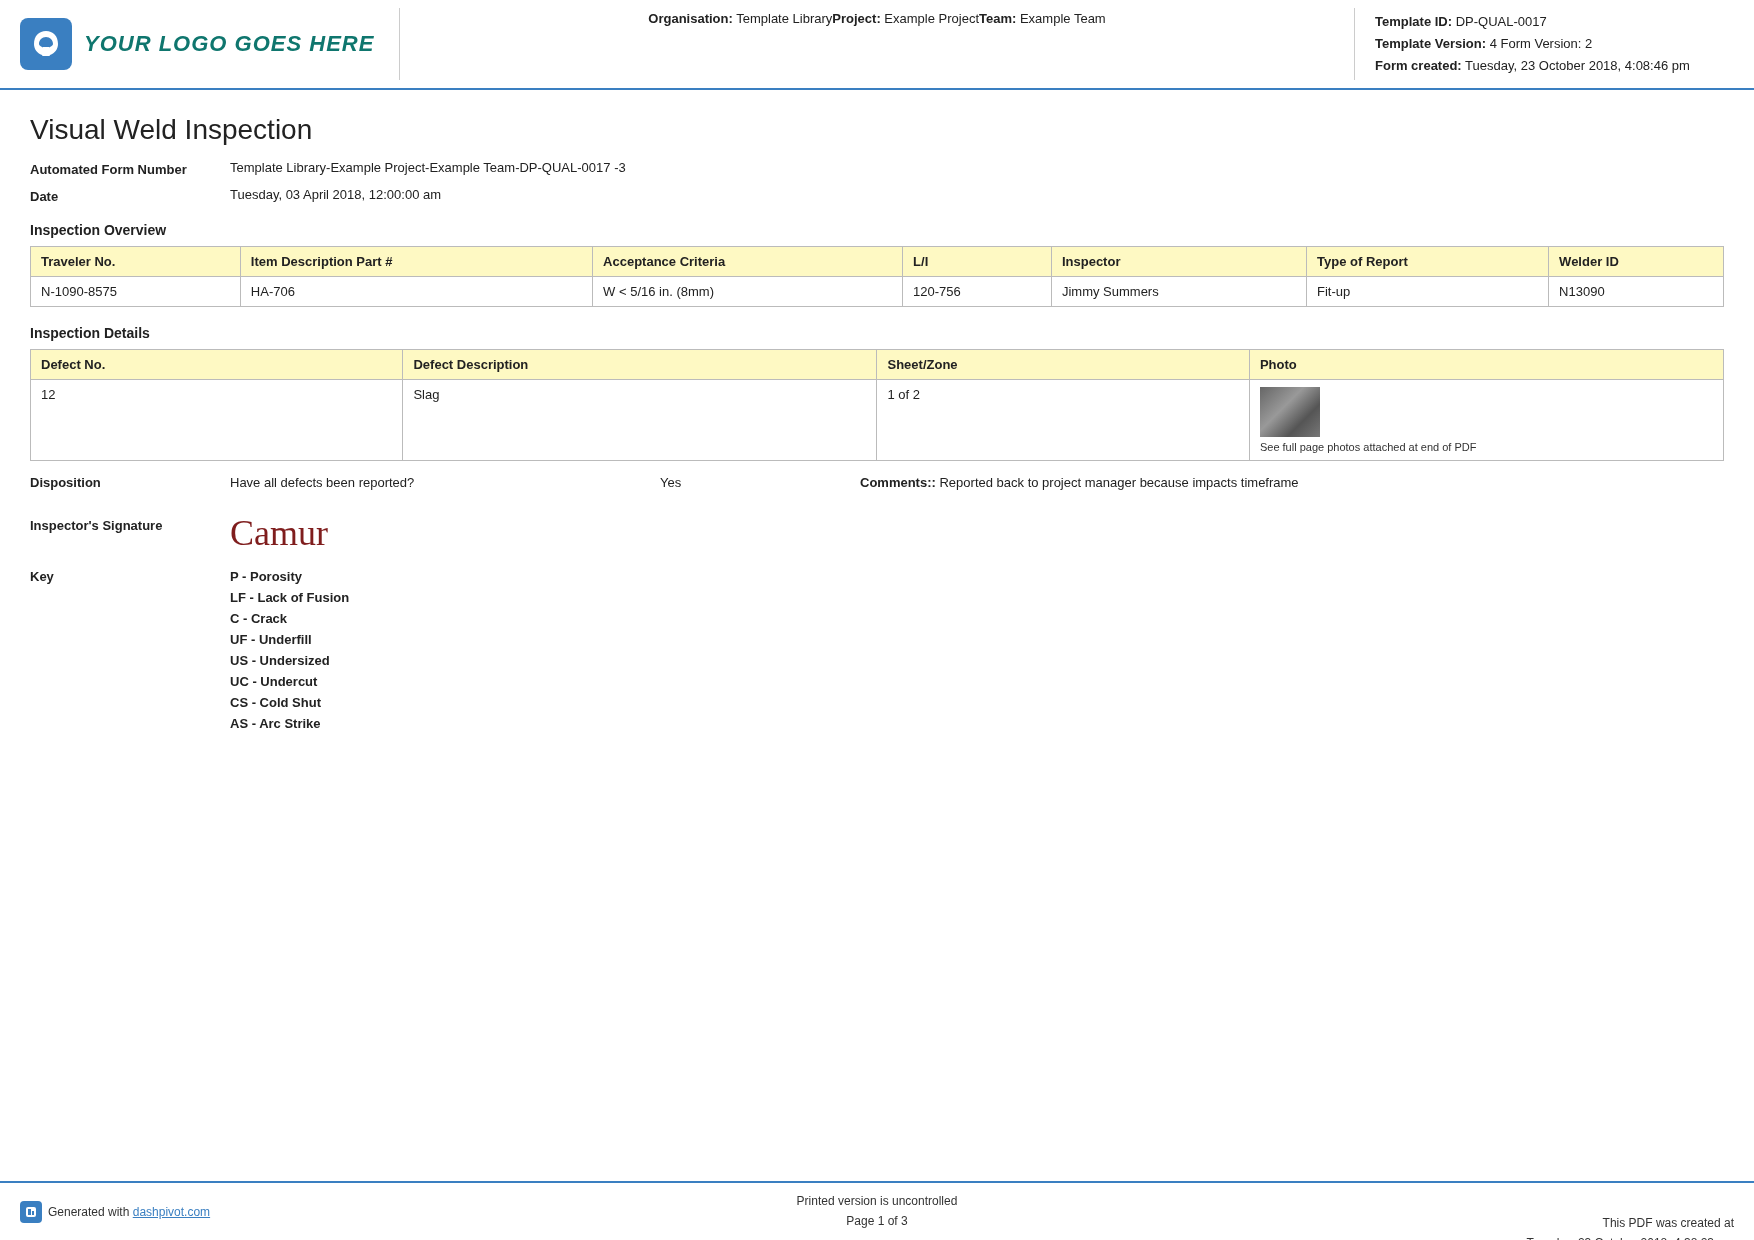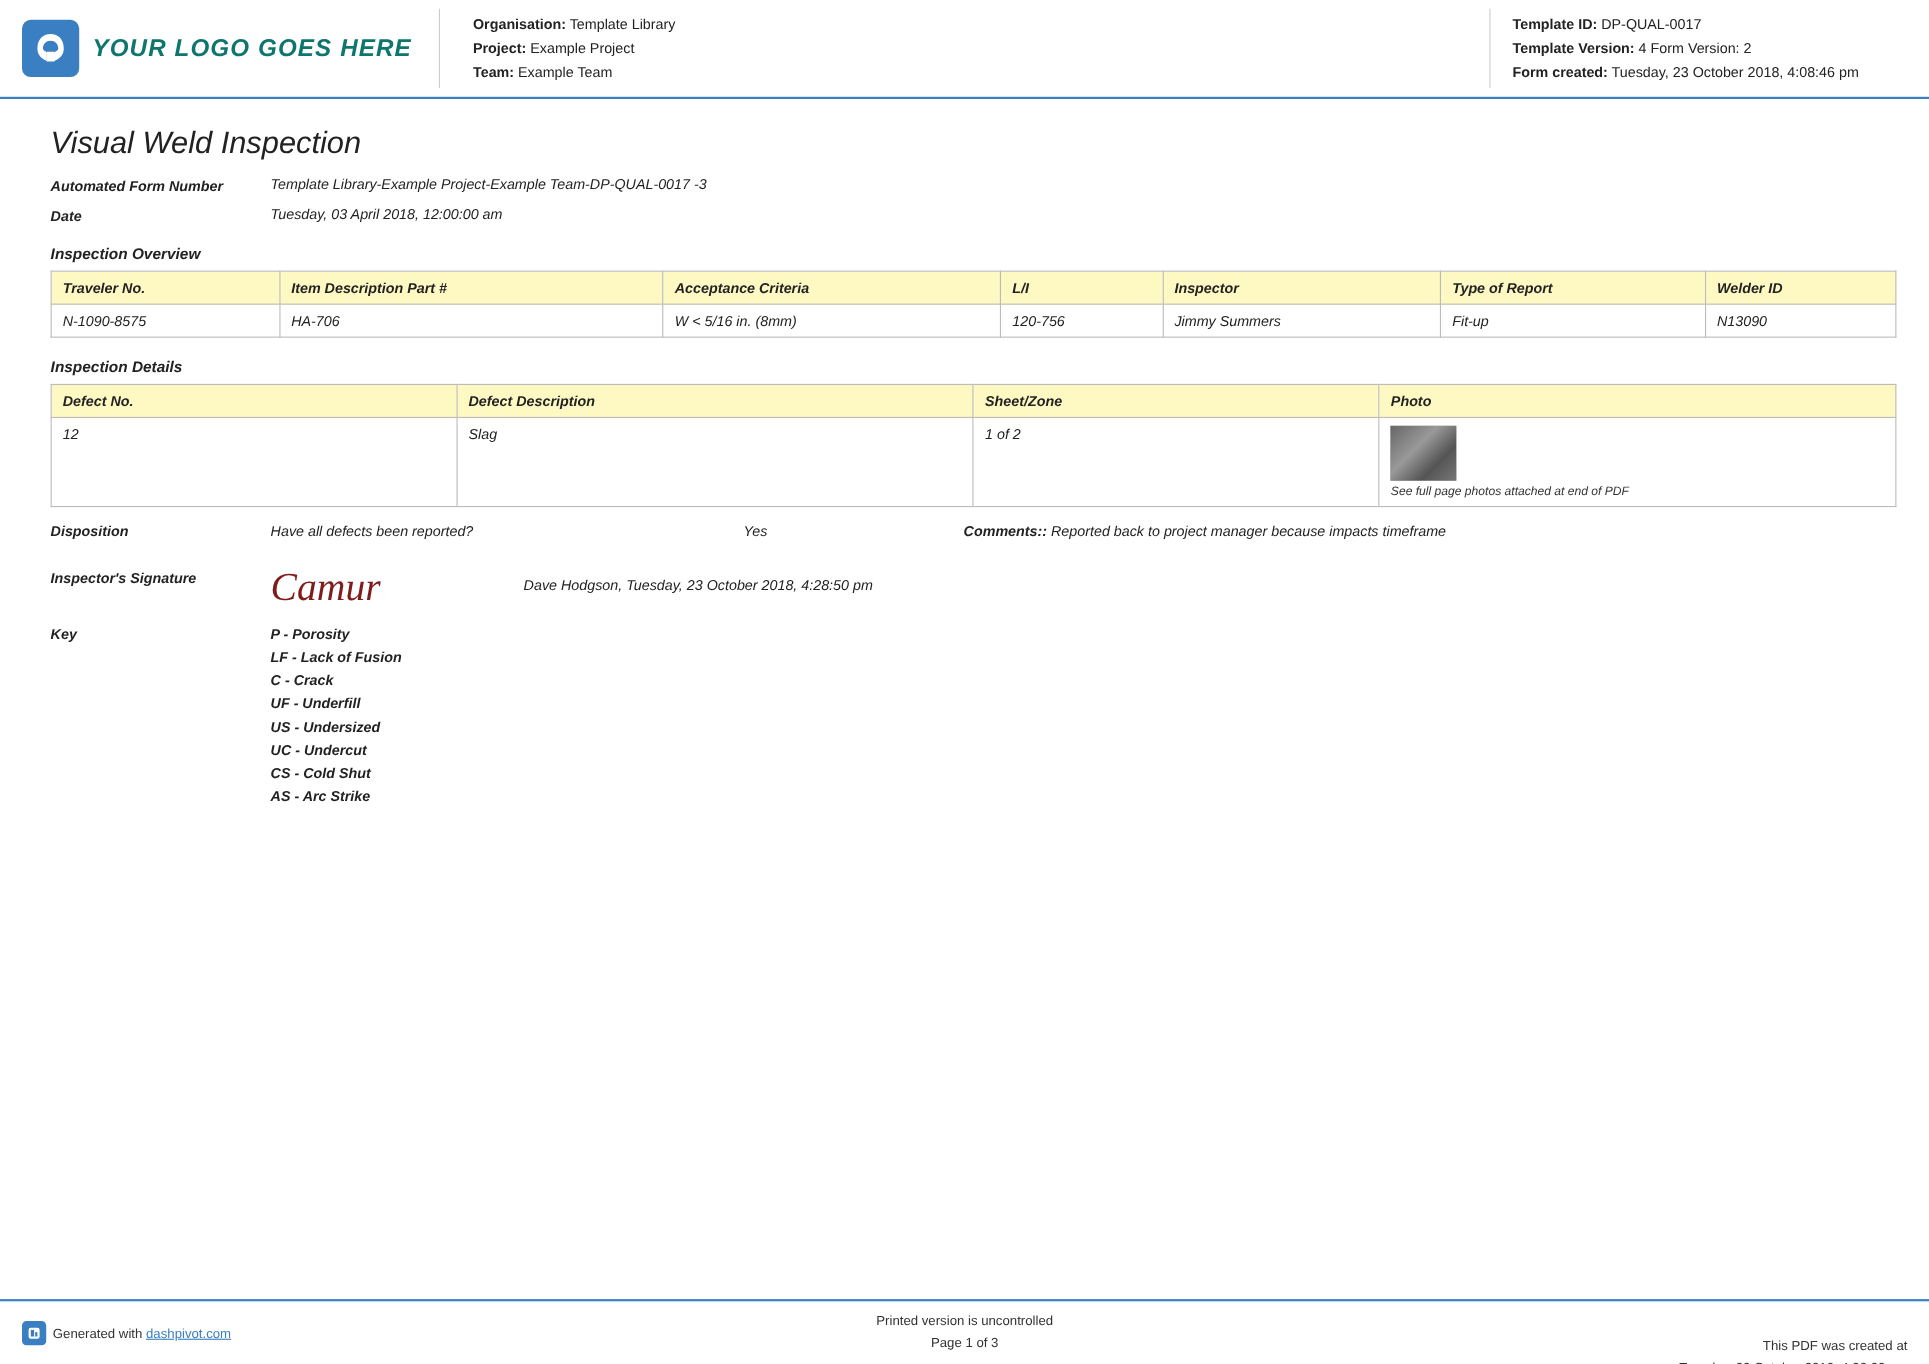--- a/index.html
+++ b/index.html
@@ -41,43 +41,42 @@
     .logo-text {
       font-size: 22px;
       font-weight: bold;
       color: #0f766e;
       letter-spacing: 1px;
       font-style: italic;
     }
     .header-meta-center {
       flex: 1;
       display: flex;
-      flex-direction: column;
+      flex-direction: row;
       justify-content: center;
       padding: 0 30px;
       font-size: 13px;
       line-height: 1.7;
     }
     .header-meta-center span.label { font-weight: bold; }
     .header-meta-right {
       min-width: 380px;
       display: flex;
       flex-direction: column;
       justify-content: center;
       padding-left: 20px;
       font-size: 13px;
       line-height: 1.7;
       border-left: 1px solid #ccc;
     }
     .header-meta-right span.label { font-weight: bold; }
 
     
     .content {
-      padding: 24px 30px 30px 46px;
-      font-style: italic;
+      padding: 24px 30px 30px 30px;
     }
     .page-title {
       font-size: 28px;
       font-weight: normal;
       color: #222;
       margin-bottom: 14px;
     }
     .form-row {
       display: flex;
       margin-bottom: 10px;
@@ -386,21 +385,20 @@
       <span class="comments-label">Comments::</span>
       <span>Reported back to project manager because impacts timeframe</span>
     </div>
   </div>
 
   <div class="signature-row">
     <div class="signature-label">Inspector's Signature</div>
     <div class="signature-block">
       <div class="signature-image" style="font-family: &quot;Brush Script MT&quot;, &quot;Segoe Script&quot;, cursive; font-size: 36px;">Camur</div>
     </div>
-    <div class="signature-name">Dave Hodgson, Tuesday, 23 October 2018, 4:28:50 pm</div>
   </div>
 
   <div class="key-row">
     <div class="key-label">Key</div>
     <div class="key-items" id="key-items-container">
     <div class="key-item">P - Porosity</div>
         <div class="key-item">LF - Lack of Fusion</div>
         <div class="key-item">C - Crack</div>
         <div class="key-item">UF - Underfill</div>
         <div class="key-item">US - Undersized</div>

